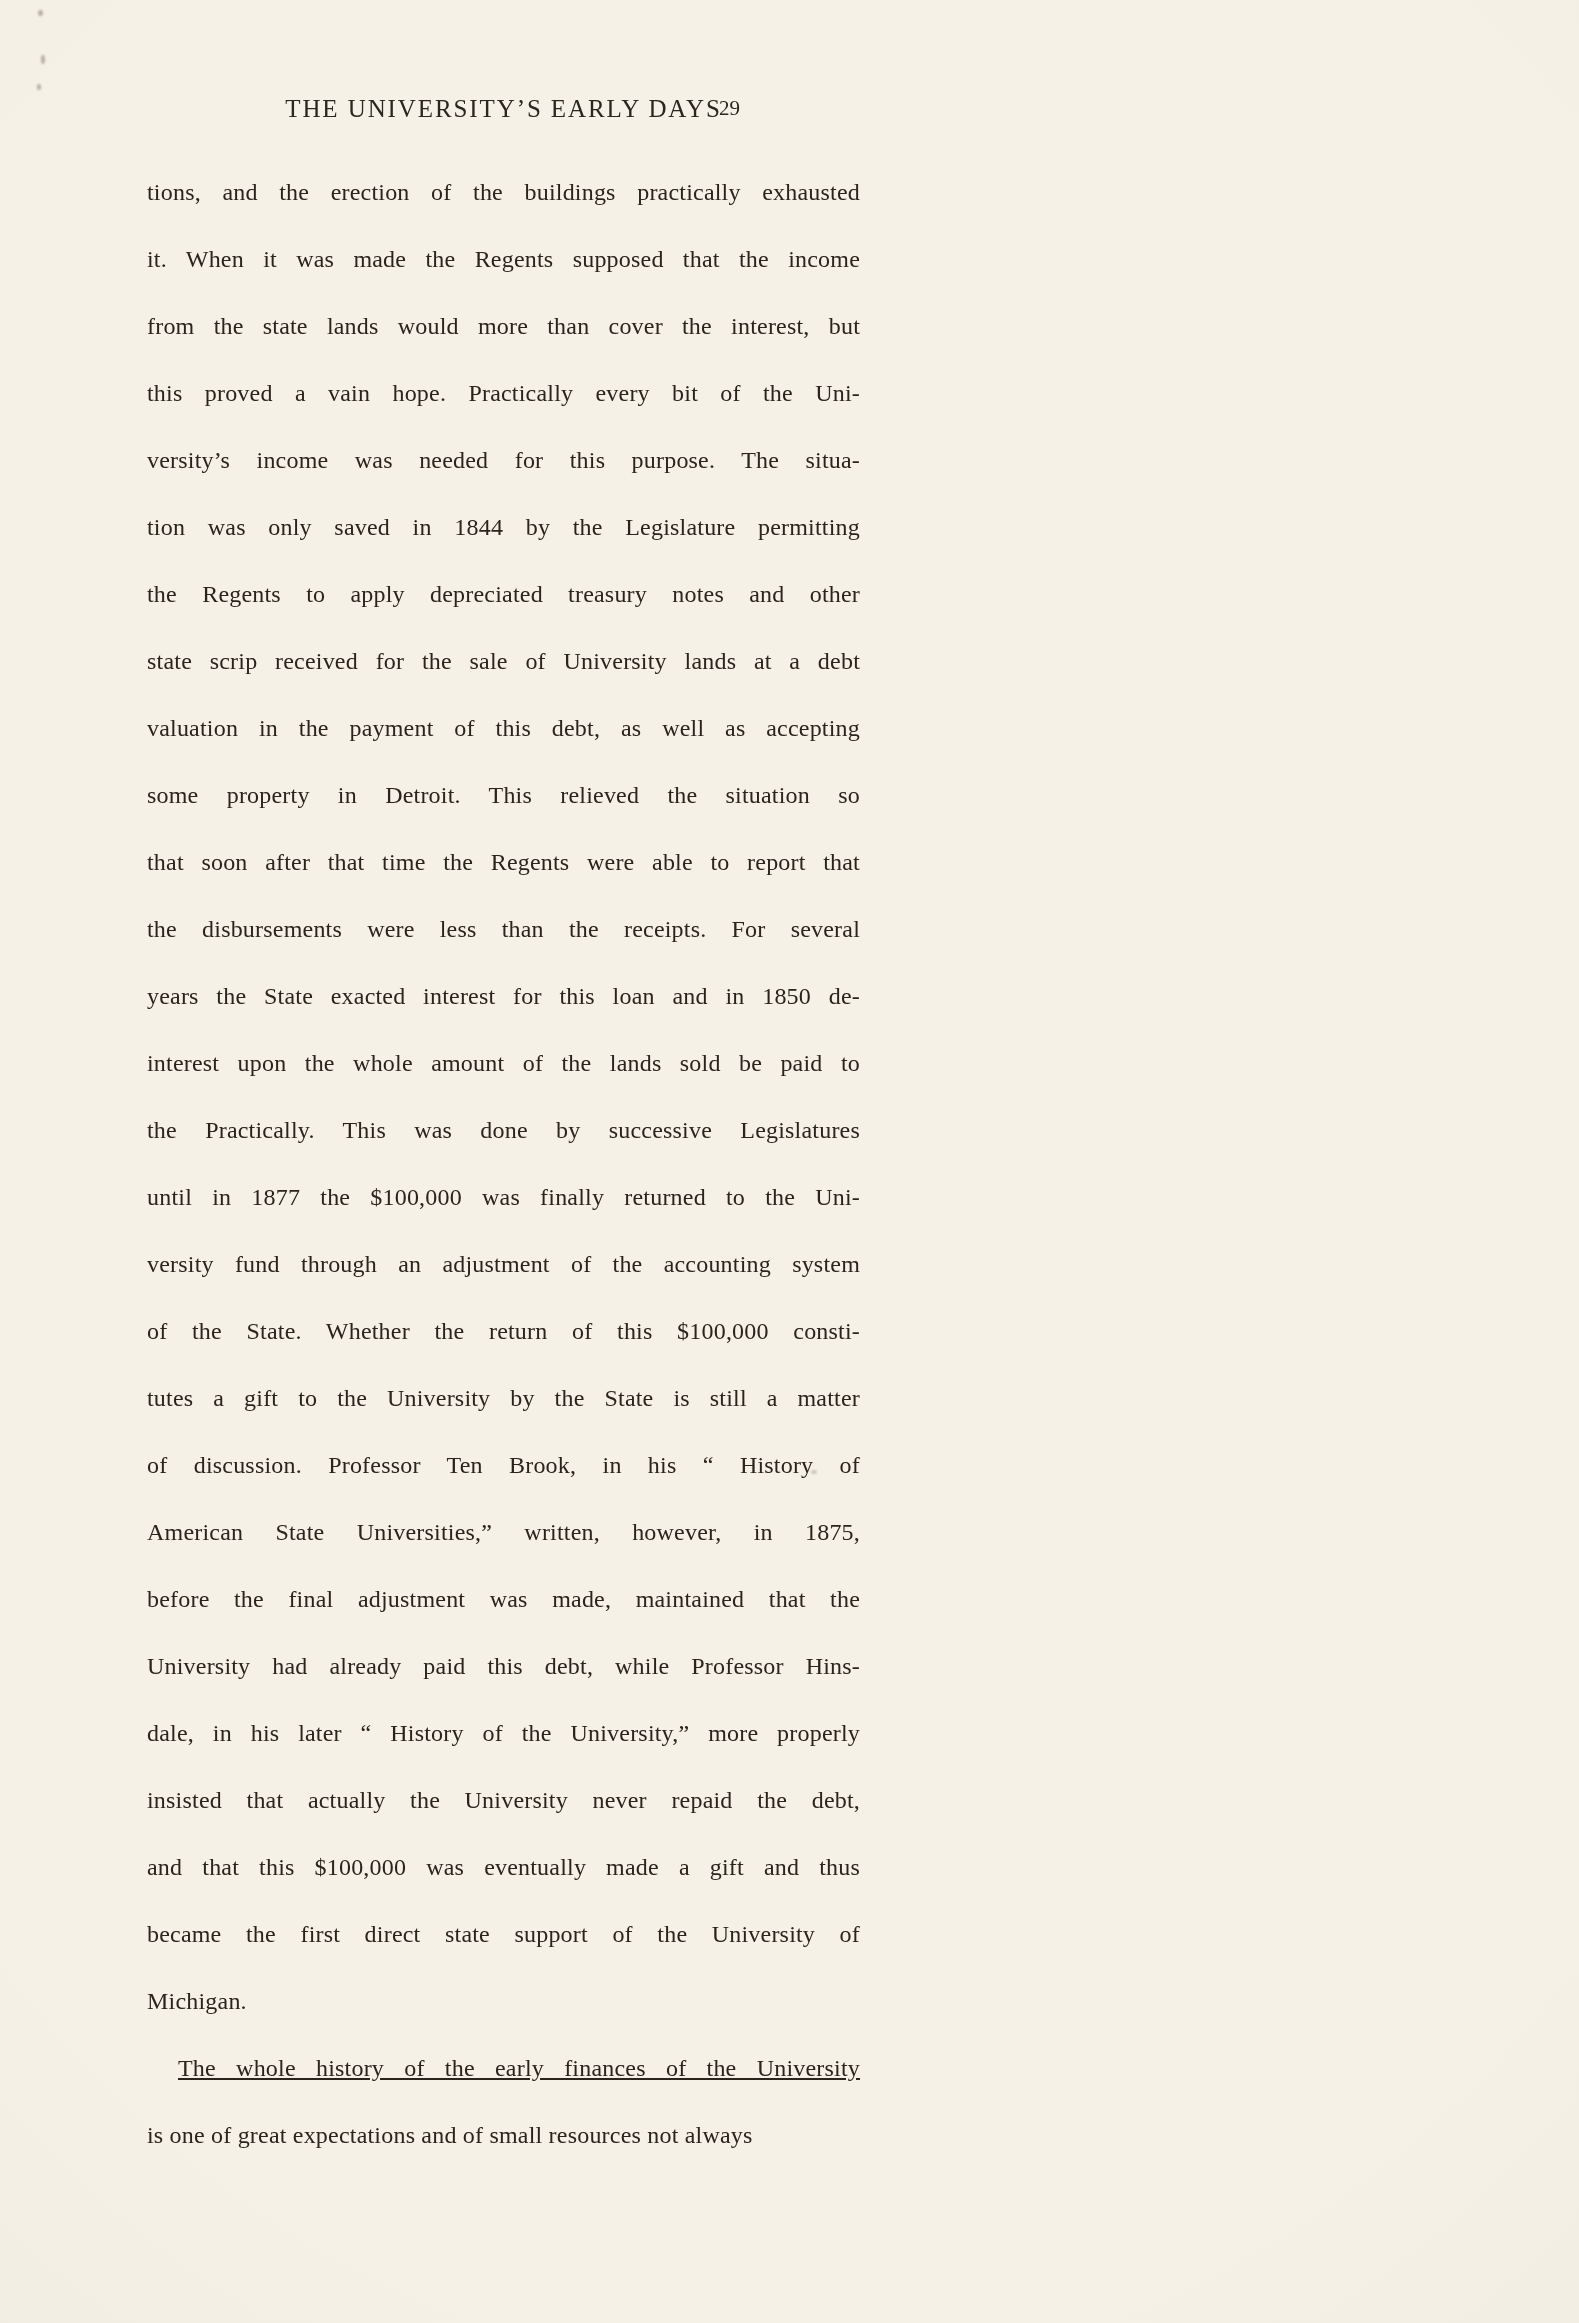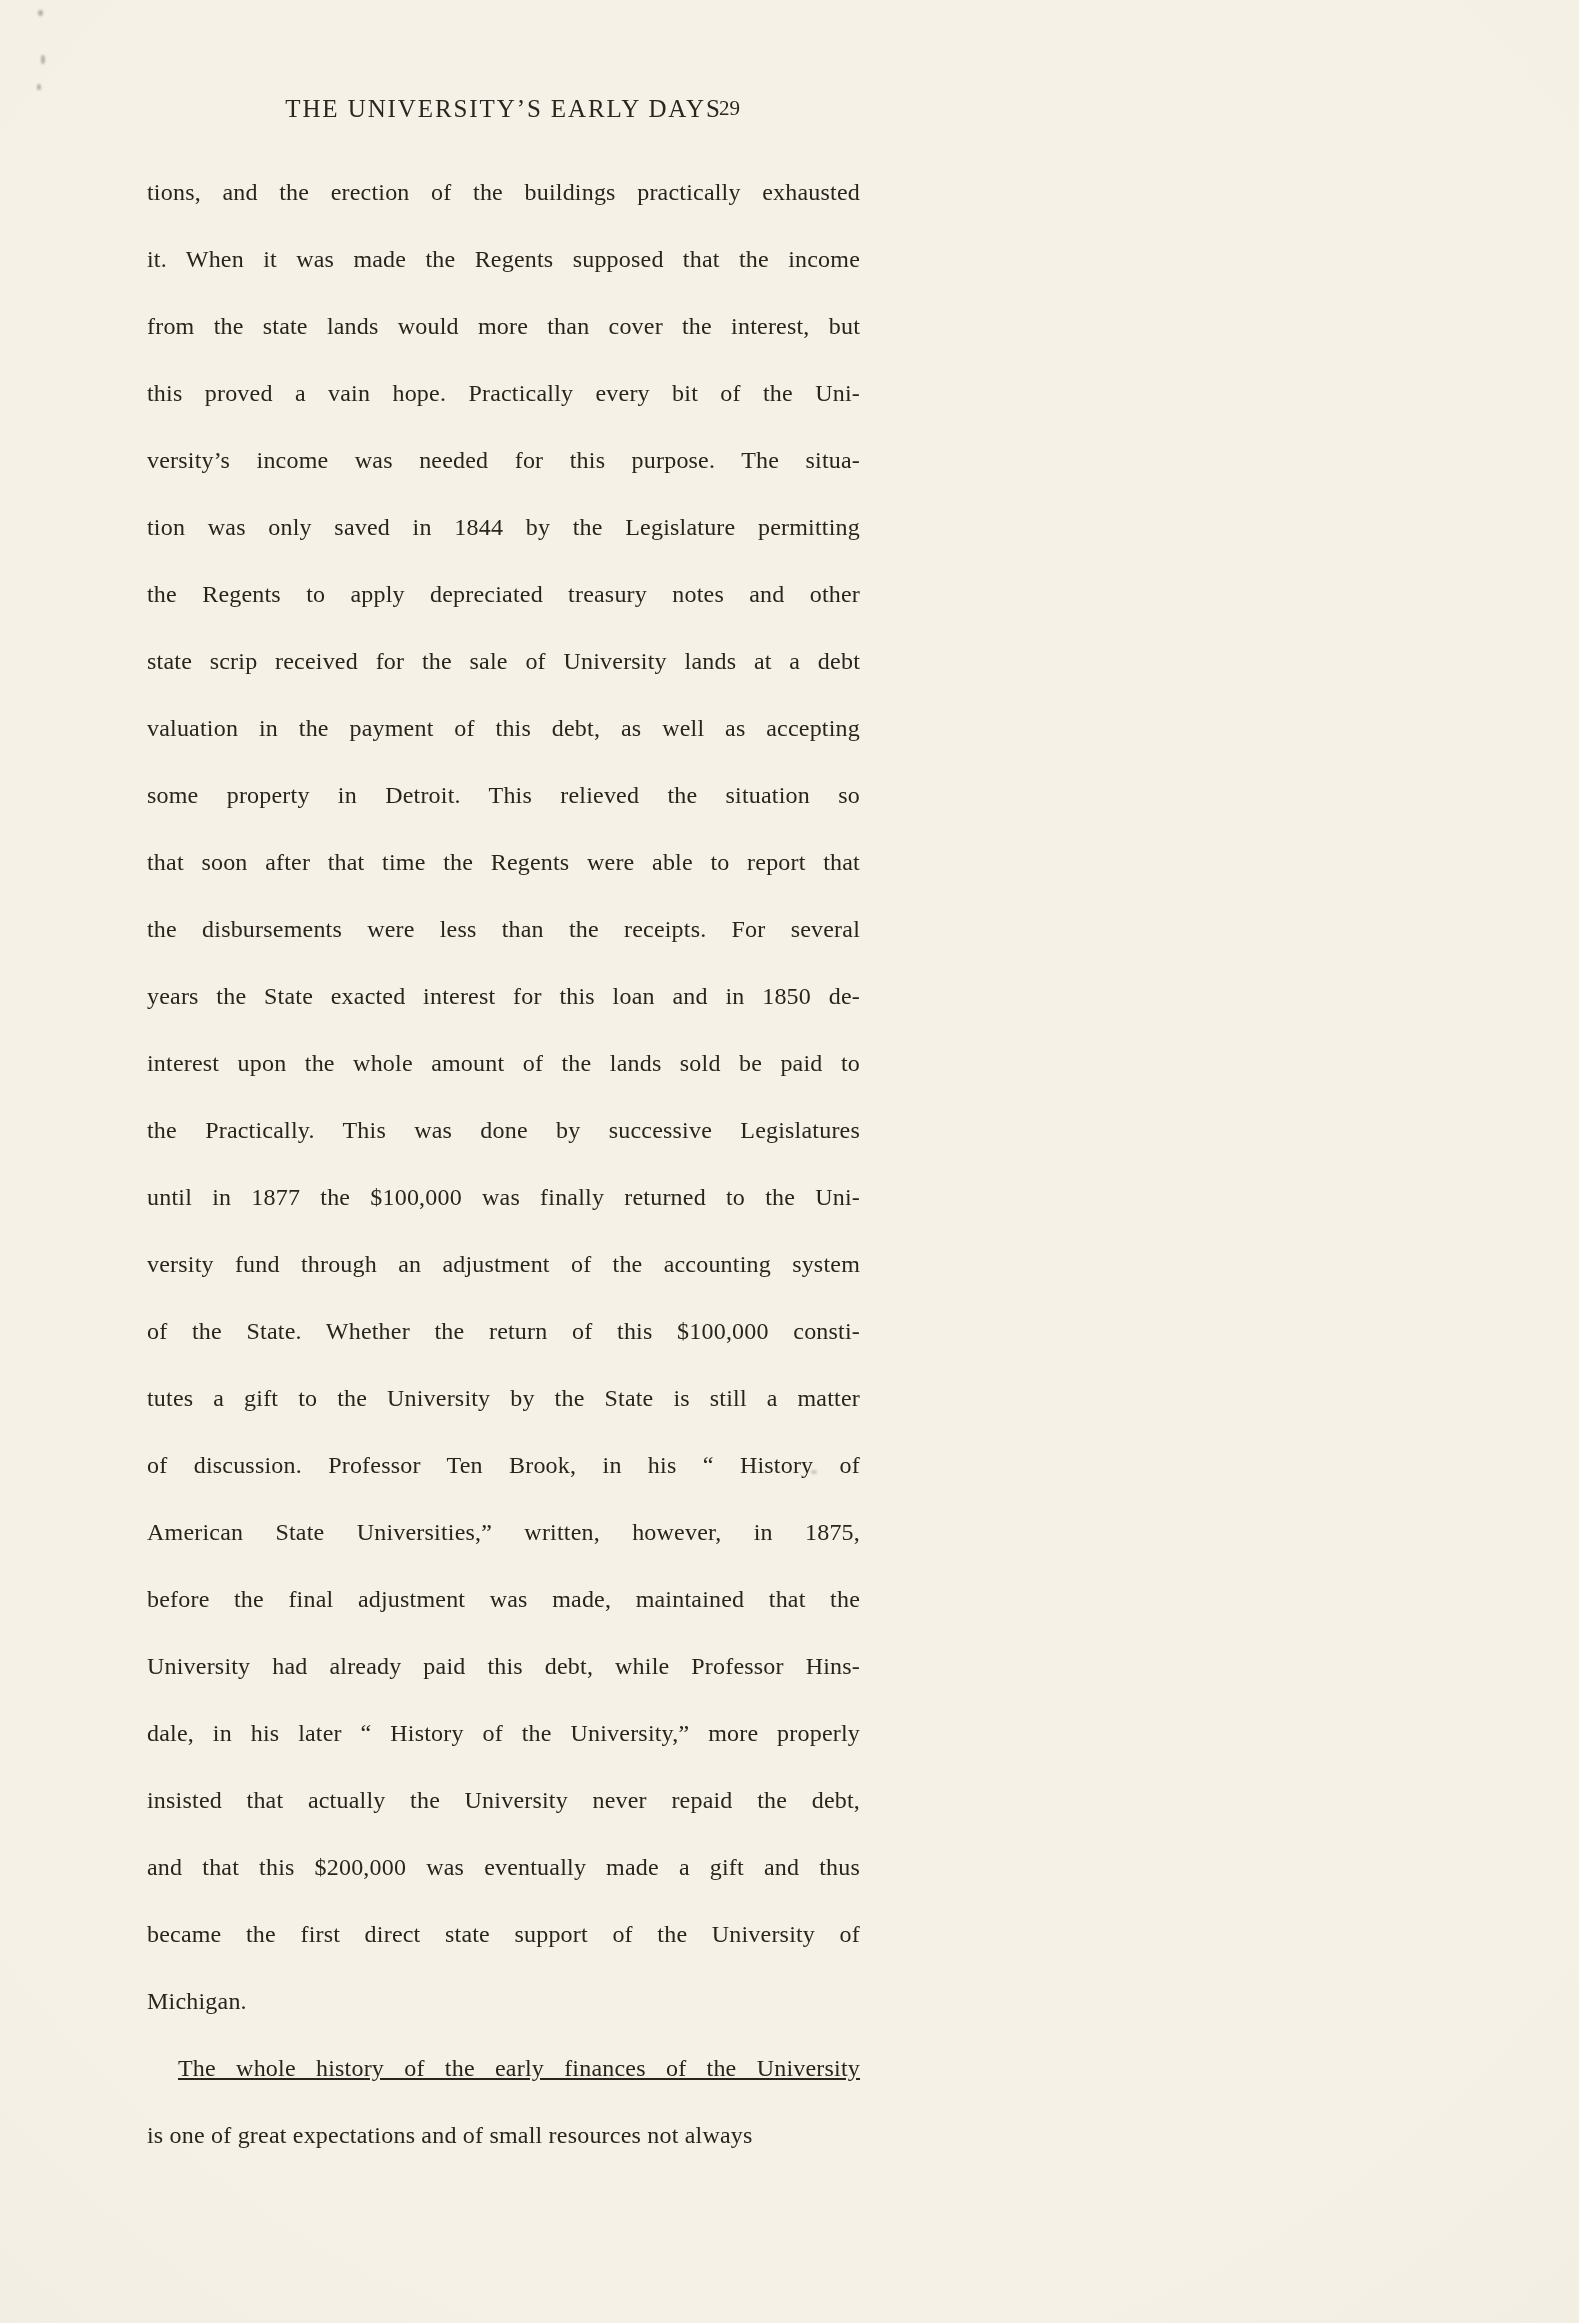--- a/index.html
+++ b/index.html
@@ -102,21 +102,21 @@
           <div class="line">until in 1877 the $100,000 was finally returned to the Uni-</div>
           <div class="line">versity fund through an adjustment of the accounting system</div>
           <div class="line">of the State. Whether the return of this $100,000 consti-</div>
           <div class="line">tutes a gift to the University by the State is still a matter</div>
           <div class="line">of discussion. Professor Ten Brook, in his “ History of</div>
           <div class="line">American State Universities,” written, however, in 1875,</div>
           <div class="line">before the final adjustment was made, maintained that the</div>
           <div class="line">University had already paid this debt, while Professor Hins-</div>
           <div class="line">dale, in his later “ History of the University,” more properly</div>
           <div class="line">insisted that actually the University never repaid the debt,</div>
-          <div class="line">and that this $200,000 was eventually made a gift and thus</div>
+          <div class="line">and that this $100,000 was eventually made a gift and thus</div>
           <div class="line">became the first direct state support of the University of</div>
           <div class="line last">Michigan.</div>
         </div>
         <div class="paragraph indent">
           <div class="line">The whole history of the early finances of the University</div>
           <div class="line last">is one of great expectations and of small resources not always</div>
         </div>
       </div>
 
   </div>

